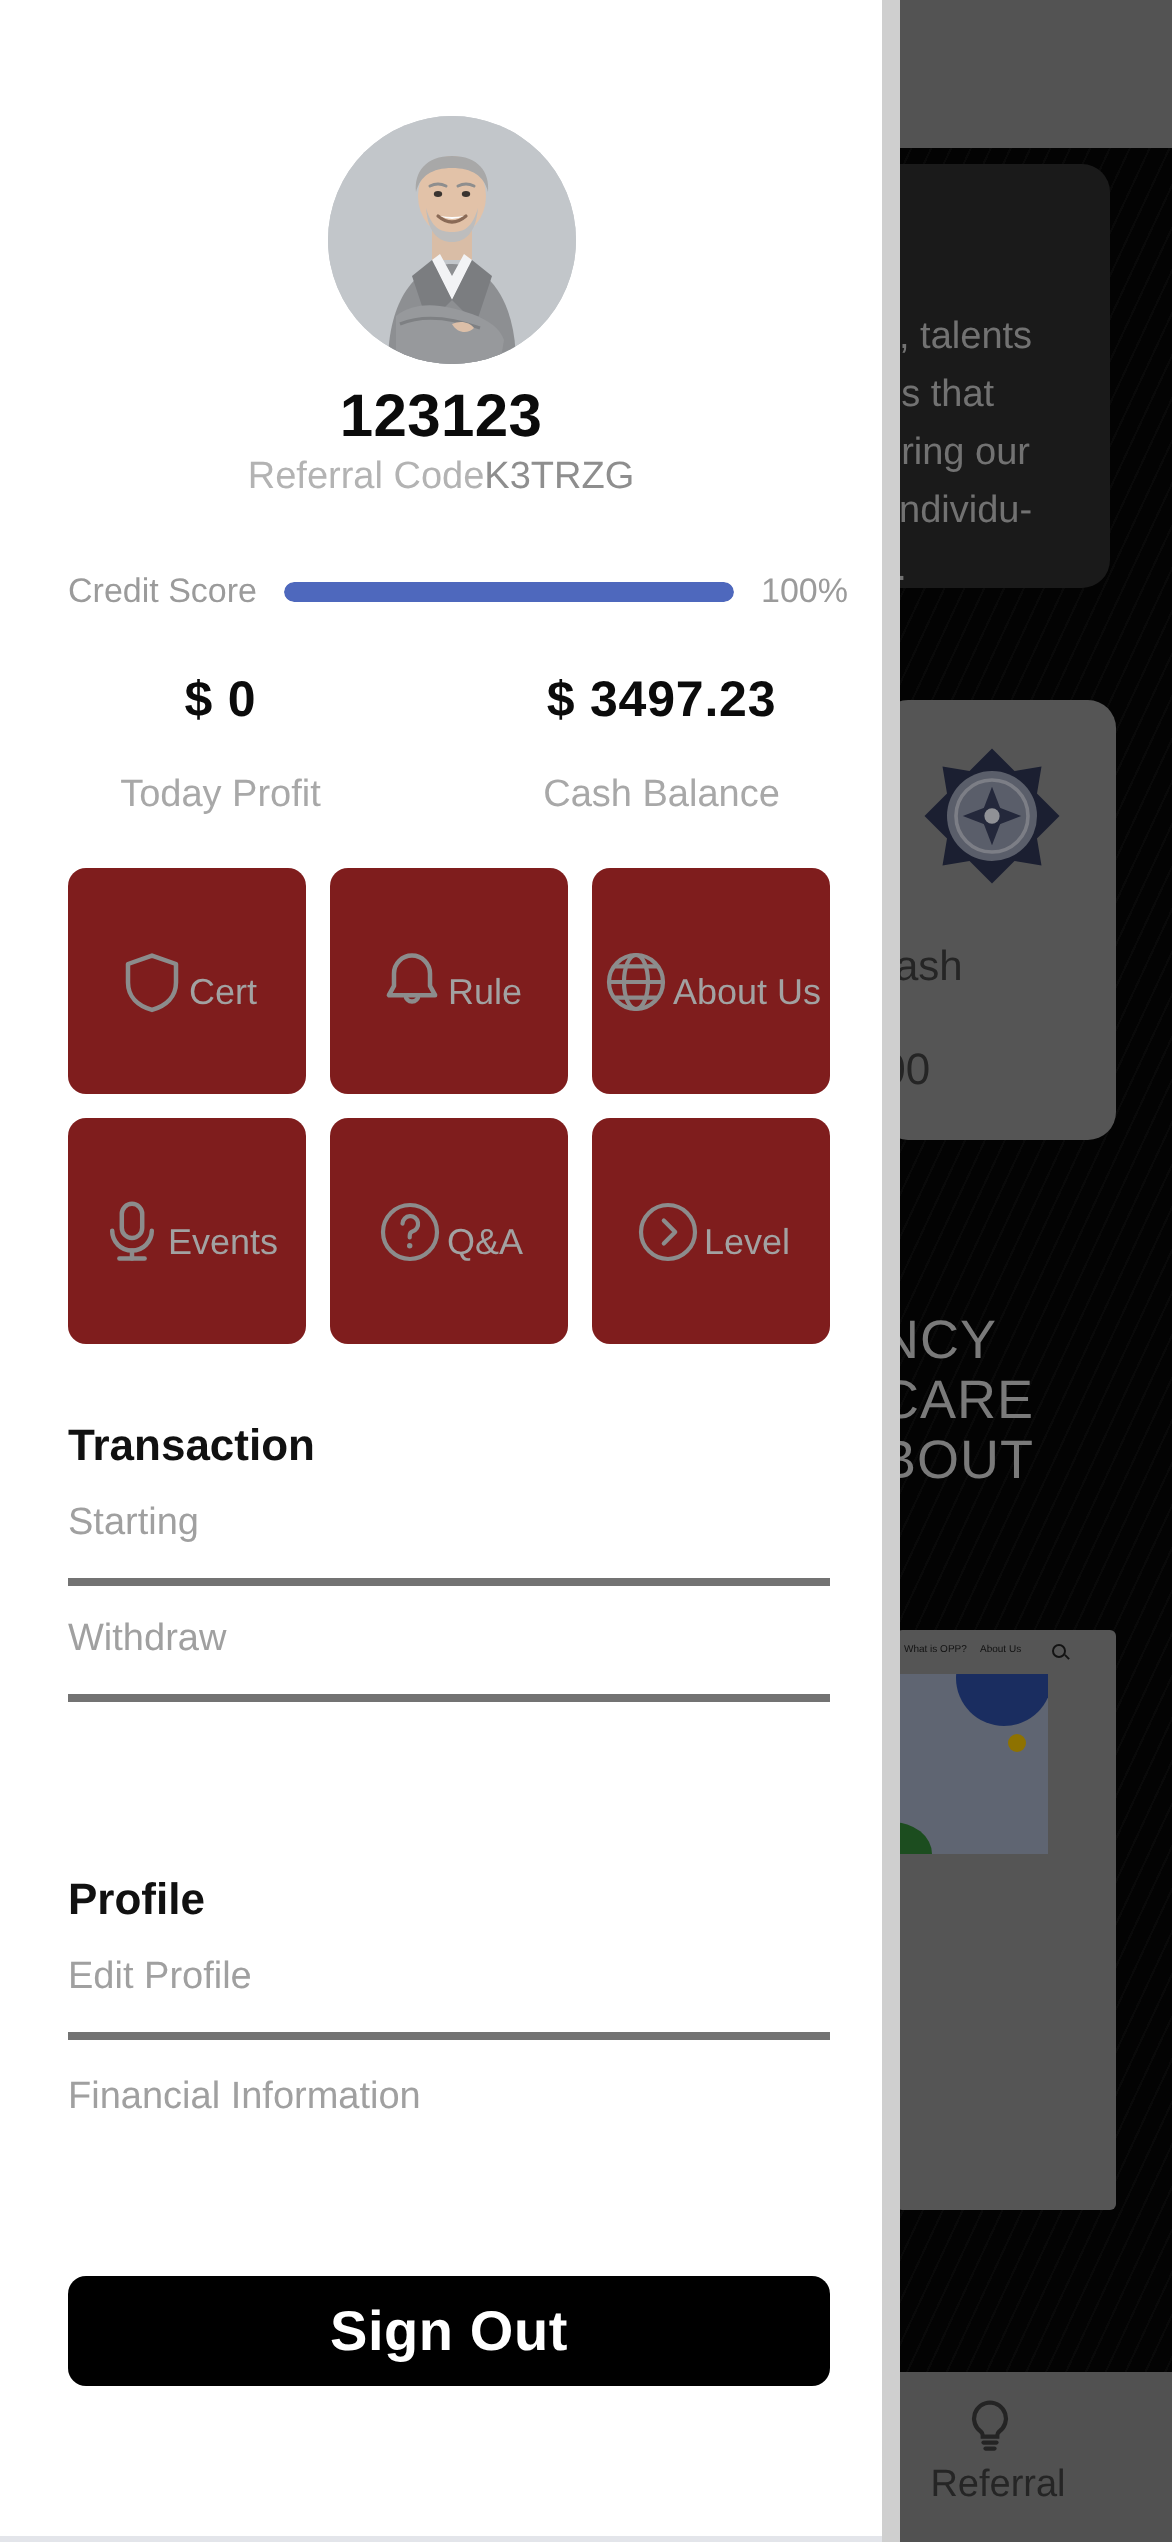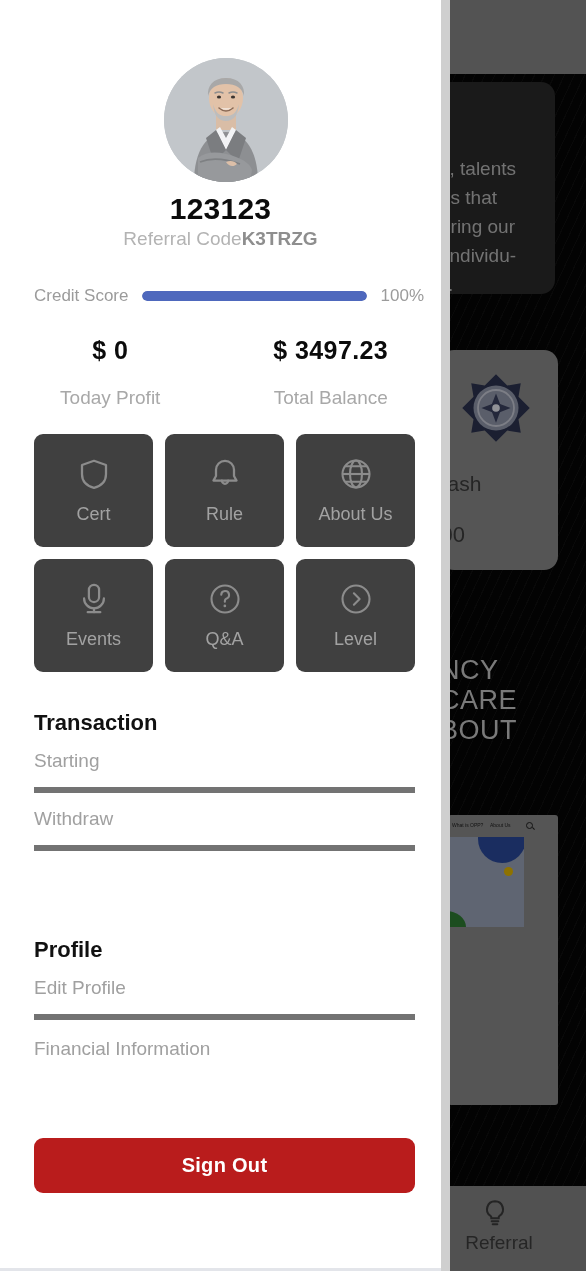--- a/index.html
+++ b/index.html
@@ -187,21 +187,21 @@
     letter-spacing: 0.2px;
   }
   
   .referral {
     position: absolute; left: 0; top: 228px; width: 441px;
     text-align: center;
     font-size: 19px; color: #b3b3b3;
     white-space: nowrap;
   }
   .referral .code {
-    font-weight: bold; color: #8e8e8e; margin-top: 40px;
+    font-weight: normal; color: #8e8e8e; margin-top: 40px;
   }
 
   
   .credit-row {
     position: absolute; left: 34px; top: 284px;
     width: 390px; height: 24px;
     display: flex; align-items: center;
   }
   .credit-label {
     font-size: 17px; color: #9b9b9b; white-space: nowrap;
@@ -241,24 +241,23 @@
   
   .tiles {
     position: absolute; left: 34px; top: 434px;
     width: 381px;
     display: grid;
     grid-template-columns: repeat(3, 1fr);
     gap: 12px 12px;
   }
   .tile {
     height: 113px;
-    background: #404040;
+    background: #7f1d1d;
     border-radius: 9px;
     display: flex;
-    flex-direction: column;
     align-items: center;
     justify-content: center;
   }
   .tile-icon {
     width: 36px; height: 36px;
     color: #8c8c8c;
     display: flex; align-items: center; justify-content: center;
   }
   .tile-icon svg { width: 100%; height: 100%; display: block; }
   .tile-label {
@@ -271,33 +270,33 @@
     position: absolute; left: 34px;
     font-size: 22px; font-weight: bold; color: #111;
   }
   .menu-list {
     position: absolute; left: 34px; width: 381px;
   }
   .menu-item {
     height: 58px;
     display: flex; align-items: center;
     font-size: 19px; color: #a0a0a0;
-    border-bottom: 6px solid #737373;
+    border-bottom: 4px solid #737373;
   }
   .menu-item.last { border-bottom: none; }
 
   
   .signout {
     position: absolute; left: 34px; top: 1138px;
     width: 381px; height: 55px;
-    background: #b91c1c;
+    background: #000000;
     border: none;
     border-radius: 9px;
     color: #ffffff;
-    font-size: 20px; font-weight: bold;
+    font-size: 28px; font-weight: bold;
     font-family: "Liberation Sans", sans-serif;
     cursor: pointer;
     letter-spacing: 0.3px;
   }
 </style>
 </head>
 <body>
 
 <div id="app">
 
@@ -413,21 +412,21 @@
       <span class="credit-pct">100%</span>
     </div>
 
     <div class="stats">
       <div class="stat">
         <div class="stat-value">$ 0</div>
         <div class="stat-label">Today Profit</div>
       </div>
       <div class="stat">
         <div class="stat-value">$ 3497.23</div>
-        <div class="stat-label">Total Balance</div>
+        <div class="stat-label">Cash Balance</div>
       </div>
     </div>
 
     <div class="tiles">
 
       <div class="tile">
         <span class="tile-icon">
           <svg viewBox="0 0 24 24" fill="none" stroke="currentColor" stroke-width="1.5" stroke-linejoin="round">
             <path d="M12 3.2 L20 6 v6.2 C20 17 16.6 20 12 21.3 C7.4 20 4 17 4 12.2 V6 Z"></path>
           </svg>

